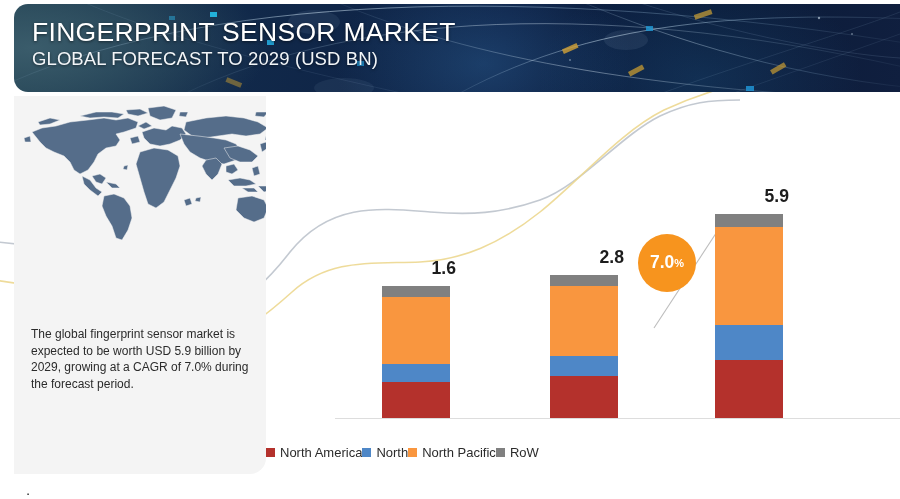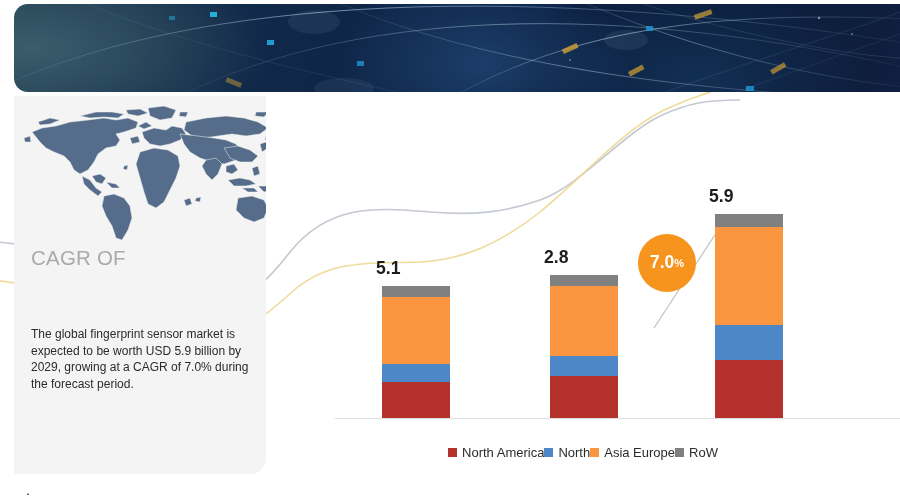--- a/index.html
+++ b/index.html
@@ -176,21 +176,21 @@
     position: absolute;
     left: 0;
     width: 68px;
     bottom: 66px;
   }
   .seg { width: 68px; }
   .bar-total {
     position: absolute;
     left: -6px;
     width: 80px;
-    text-align: left;
+    text-align: right;
     color: #1c1c1c;
     font-size: 17.6px;
     font-weight: bold;
     line-height: 1;
   }
 
   .cagr-badge {
     position: absolute;
     left: 372px;
     top: 138px;
@@ -217,21 +217,20 @@
     pointer-events: none;
   }
 
   .legend {
     position: absolute;
     left: 0;
     top: 350px;
     width: 634px;
     display: flex;
     align-items: center;
-    justify-content: center;
   }
   .legend-item {
     display: flex;
     align-items: center;
     gap: 5px;
     font-size: 13px;
     color: #2b2b2b;
     line-height: 1;
   }
   .legend-swatch {
@@ -288,20 +287,24 @@
         <rect x="212" y="76" width="16" height="5" fill="#c79b32" opacity="0.5" transform="rotate(22 220 78)"></rect>
         <ellipse cx="300" cy="18" rx="26" ry="12" fill="#bcd8ee" opacity="0.08"></ellipse>
         <ellipse cx="612" cy="36" rx="22" ry="10" fill="#bcd8ee" opacity="0.09"></ellipse>
         <ellipse cx="330" cy="84" rx="30" ry="10" fill="#bcd8ee" opacity="0.07"></ellipse>
         <circle cx="805" cy="14" r="1.2" fill="#dfeefa" opacity="0.55"></circle>
         <circle cx="838" cy="30" r="1" fill="#dfeefa" opacity="0.4"></circle>
         <circle cx="556" cy="56" r="1" fill="#dfeefa" opacity="0.4"></circle>
       </g>
     </svg>
 
+    <div class="header-text">
+      <span class="title-main">FINGERPRINT SENSOR  MARKET</span>
+      <span class="title-sub">GLOBAL FORECAST TO 2029 (USD BN)</span>
+    </div>
   </div>
 
   <svg class="deco-curves" viewBox="0 0 900 240">
     <g fill="none" stroke-width="1.6">
       <path d="M -10 150 C 60 150 110 196 150 218 C 200 245 250 212 290 160 C 330 110 380 116 430 120 C 470 123 500 122 540 108 C 580 94 620 44 660 24 C 690 10 710 8 740 8" stroke="#b9bfc9" stroke-opacity="0.85"></path>
       <path d="M -10 188 C 60 192 110 234 152 252 C 205 272 252 236 292 200 C 330 166 372 172 420 170 C 462 168 500 152 540 120 C 580 88 620 40 664 18 C 690 6 708 0 730 -6" stroke="#ecd78f" stroke-opacity="0.9"></path>
     </g>
   </svg>
 
   <div class="left-panel">
@@ -356,21 +359,20 @@
           <path d="M160 8 L168 8 L166 13 L159 12 Z"></path>
           <path d="M236 8 L248 8 L244 13 L235 12 Z"></path>
           <path d="M4 34 L10 32 L11 38 L5 38 Z"></path>
           <path d="M104 62 L108 61 L107 66 L103 65 Z"></path>
           <path d="M176 94 L181 93 L180 98 L175 97 Z"></path>
         </g>
       </svg>
     </div>
 
     <div class="cagr-block">
-      <span class="cagr-of">CAGR OF</span>
     </div>
 
     <div class="desc">The global fingerprint sensor market is expected to be worth USD 5.9 billion by 2029, growing at a CAGR of 7.0% during the forecast period.</div>
   </div>
 
   <div class="trailing-dot">.</div>
 
   <div class="chart">
     <div class="axis-line"></div>
 
@@ -389,21 +391,21 @@
     </div>
 
     <div id="bars">
         <div class="bar-group" style="left: 116px;">
           <div class="bar-stack">
             <div class="seg" style="height: 11.3542px; background: rgb(128, 128, 128);"></div>
             <div class="seg" style="height: 67.0932px; background: rgb(249, 150, 63);"></div>
             <div class="seg" style="height: 17.5475px; background: rgb(78, 135, 199);"></div>
             <div class="seg" style="height: 36.4712px; background: rgb(180, 49, 44);"></div>
           </div>
-          <div class="bar-total" style="bottom: 206.466px;">5.1</div>
+          <div class="bar-total" style="bottom: 206.466px;">1.6</div>
         </div>
         <div class="bar-group" style="left: 284px;">
           <div class="bar-stack">
             <div class="seg" style="height: 11.0102px; background: rgb(128, 128, 128);"></div>
             <div class="seg" style="height: 70.5339px; background: rgb(249, 150, 63);"></div>
             <div class="seg" style="height: 19.9559px; background: rgb(78, 135, 199);"></div>
             <div class="seg" style="height: 41.6322px; background: rgb(180, 49, 44);"></div>
           </div>
           <div class="bar-total" style="bottom: 217.132px;">2.8</div>
         </div>
@@ -422,21 +424,21 @@
         <div class="legend-item">
           <span class="legend-swatch" style="background: rgb(180, 49, 44);"></span>
           <span>North America</span>
         </div>
         <div class="legend-item">
           <span class="legend-swatch" style="background: rgb(78, 135, 199);"></span>
           <span>North</span>
         </div>
         <div class="legend-item">
           <span class="legend-swatch" style="background: rgb(249, 150, 63);"></span>
-          <span>Asia Europe</span>
+          <span>North Pacific</span>
         </div>
         <div class="legend-item">
           <span class="legend-swatch" style="background: rgb(128, 128, 128);"></span>
           <span>RoW</span>
         </div>
       </div>
   </div>
 </div>
 
 </body></html>

